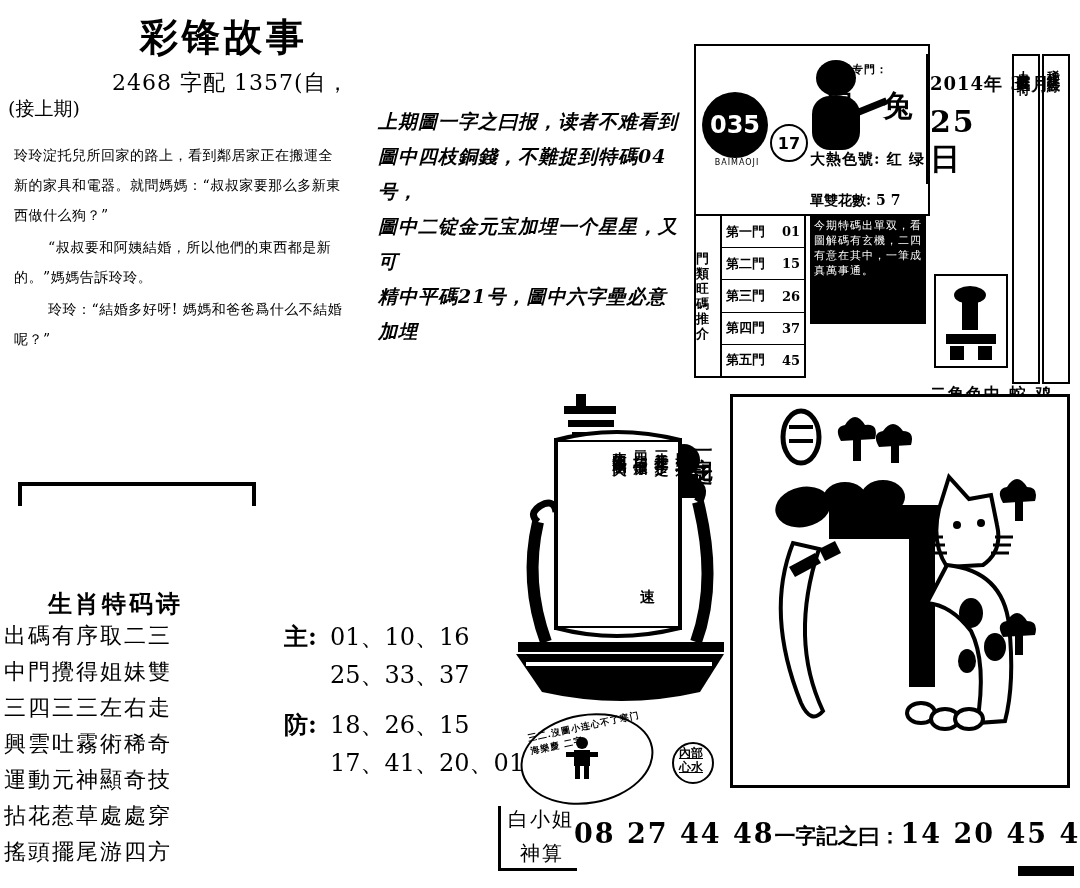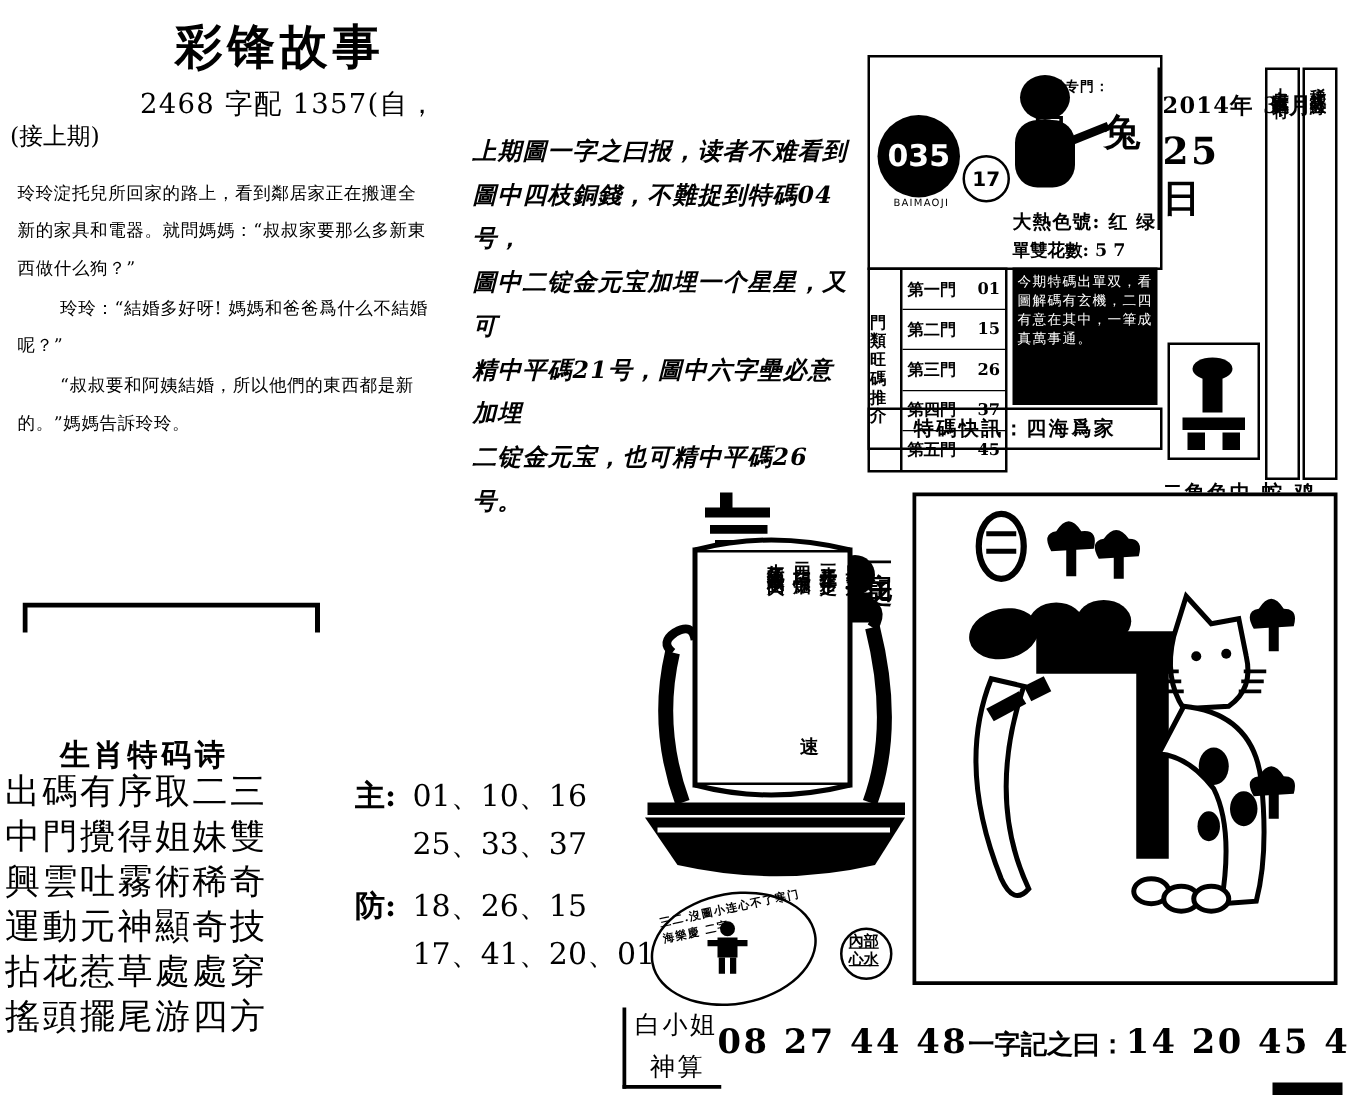--- a/index.html
+++ b/index.html
@@ -180,21 +180,21 @@
     background: #000;
     color: #fff;
     font-size: 11px;
     line-height: 15px;
     padding: 4px;
     box-sizing: border-box;
     overflow: hidden;
     letter-spacing: 1px;
   }
   #hot-cold {
-    left: 116px; top: 124px;
+    left: 116px; top: 106px;
     font-size: 15px; font-weight: bold;
     letter-spacing: 1px;
   }
   #sum-line {
     left: 116px; top: 148px;
     font-size: 14px; font-weight: bold;
   }
   #secret-note {
     left: 0px; top: 282px;
     width: 232px; height: 30px;
@@ -294,24 +294,23 @@
   }
   #poem-title {
     left: 48px; top: 588px;
     font-size: 24px;
     font-weight: bold;
     letter-spacing: 3px;
   }
   #poem {
     left: 4px; top: 618px;
     width: 266px;
-    font-size: 28px;
+    font-size: 22px;
     line-height: 36px;
     letter-spacing: 2px;
-    font-family: Liberation Mono, monospace;
   }
   #poem div { white-space: nowrap; }
 
   
   #picks {
     left: 284px; top: 618px;
     font-size: 24px;
     line-height: 38px;
     font-family: "DejaVu Serif", serif;
   }
@@ -392,30 +391,29 @@
 </style>
 </head>
 <body>
 
 <div class="abs" id="masthead">彩锋故事</div>
 <div class="abs" id="issue-line">2468 字配 1357(自，</div>
 <div class="abs" id="continued">(接上期)</div>
 
 <div class="abs" id="story">
   <p>玲玲淀托兒所回家的路上，看到鄰居家正在搬運全新的家具和電器。就問媽媽：“叔叔家要那么多新東西做什么狗？”</p>
+  <p class="indent">“叔叔要和阿姨結婚，所以他們的東西都是新的。”媽媽告訴玲玲。</p>
   <p class="indent">玲玲：“結婚多好呀! 媽媽和爸爸爲什么不結婚呢？”</p>
-  <p class="indent">“叔叔要和阿姨結婚，所以他們的東西都是新的。”媽媽告訴玲玲。</p>
 </div>
 
 <div class="abs" id="commentary">
   <p>上期圖一字之曰报，读者不难看到</p>
   <p>圖中四枝銅錢，不難捉到特碼04号，</p>
   <p>圖中二锭金元宝加埋一个星星，又可</p>
   <p>精中平碼21号，圖中六字壘必意加埋</p>
-  <p>二锭金元宝，也可精中平碼26号。</p>
 </div>
 
 <div class="abs" id="topright">
 
   <div class="blk" id="cartoon-panel">
     <div id="ball-035">035</div>
     <div id="ball-label-arc">BAIMAOJI</div>
     <div id="num-17">17</div>
     <div id="mascot">
       <div class="head"></div>
@@ -456,21 +454,20 @@
       </div>
       <div class="gate-row">
         <span>第五門</span>
         <span>45</span>
       </div>
     </div>
   </div>
 
   <div class="blk" id="riddle-box">今期特碼出單双，看圖解碼有玄機，二四有意在其中，一筆成真萬事通。</div>
 
-  <div class="blk" id="secret-note">特碼快訊：四海爲家</div>
 
   <div class="blk" id="date-frame"></div>
   <div class="blk" id="date-block">
     <div id="date-year">2014年 3 月</div>
     <div id="date-day">25日</div>
   </div>
 
   <div class="blk" id="seal-figure">
     <div class="blob" style="left:18px; top:10px; width:32px; height:18px; border-radius:50%;"></div>
     <div class="blob" style="left:26px; top:26px; width:16px; height:28px;"></div>
@@ -566,20 +563,21 @@
   </svg>
 </div>
 
 <svg class="abs" style="left:18px; top:482px;" width="240" height="26">
   <path d="M2 24 L2 2 L236 2 L236 24" stroke="#000" stroke-width="4" fill="none"></path>
 </svg>
 <div class="abs" id="poem-title">生肖特码诗</div>
 <div class="abs" id="poem">
   <div>出碼有序取二三</div>
   <div>中門攪得姐妹雙</div>
+  <div>三四三三左右走</div>
   <div>興雲吐霧術稀奇</div>
   <div>運動元神顯奇技</div>
   <div>拈花惹草處處穿</div>
   <div>搖頭擺尾游四方</div>
 </div>
 
 <div class="abs" id="picks">
   <div class="pick-row">
     <span class="pick-label">主:</span>
     <span class="pick-nums">01、10、16</span>

